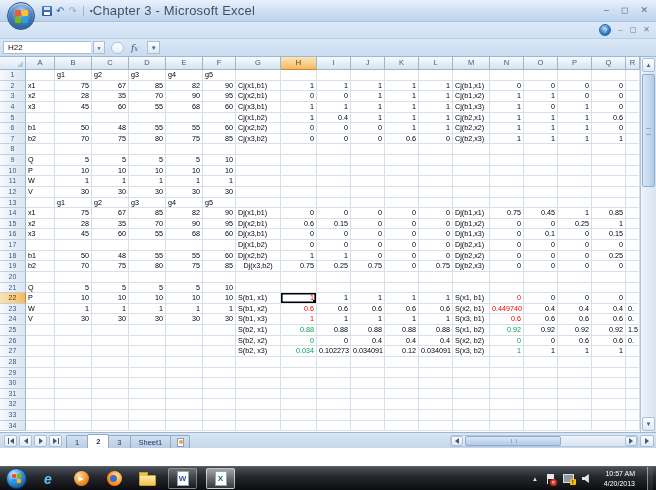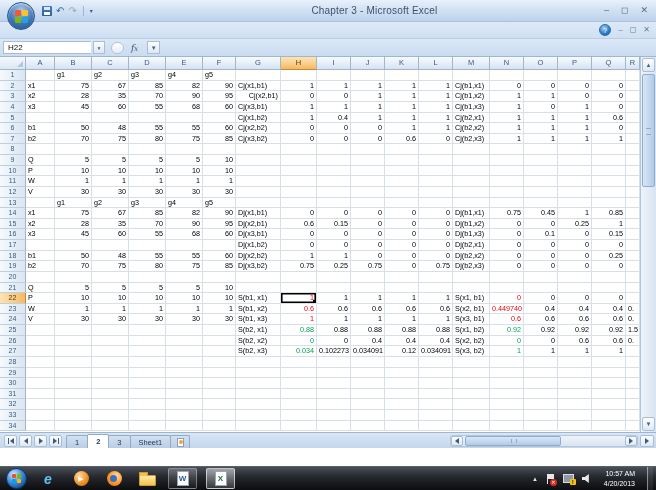--- a/index.html
+++ b/index.html
@@ -17,21 +17,21 @@
   .office-logo i:nth-child(3){background:#7fba00;}
   .office-logo i:nth-child(4){background:#23a3e0;}
   .qat{display:flex;align-items:center;gap:4px;margin-left:42px;}
   .qat .sep{width:1px;height:10px;background:#9fb6d2;margin:0 2px;}
   .save-icon{width:10px;height:10px;background:linear-gradient(#4d7fc1,#2a5a9b);border-radius:1px;position:relative;}
   .save-icon::before{content:'';position:absolute;left:2px;top:1px;width:6px;height:3px;background:#dce8f6;}
   .save-icon::after{content:'';position:absolute;left:2px;bottom:1px;width:6px;height:3px;background:#fff;}
   .undo-glyph{color:#2f6ab0;font-size:10px;line-height:10px;}
   .redo-glyph{color:#9aa9bb;font-size:10px;line-height:10px;}
   .qat-caret{color:#3f5a7d;font-size:6px;line-height:8px;}
-  .title-text{flex:1;text-align:center;font-size:10px;color:#3f5269;letter-spacing:.2px;}
+  .title-text{flex:1;text-align:left;font-size:13px;color:#3f5269;letter-spacing:.2px;}
   .win-ctrls{position:absolute;right:8px;top:4px;display:flex;gap:12px;color:#5b6d85;font-size:9px;line-height:12px;}
   .win-ctrls span{cursor:default;}
 
   
   .tabrow{height:17px;background:linear-gradient(#dde9f8,#cfe0f3);border-bottom:1px solid #b9cde6;display:flex;align-items:center;padding-left:40px;position:relative;}
   .rtab{font-size:8px;color:#15428b;padding:0 9px;line-height:16px;}
   .tabrow-right{position:absolute;right:6px;top:2px;display:flex;align-items:center;gap:7px;}
   .help-btn{width:12px;height:12px;border-radius:50%;background:radial-gradient(circle at 40% 30%,#9fd1f7,#2f7bc4 60%,#175a9e);color:#fff;font-size:7px;line-height:12px;text-align:center;border:1px solid #2a6aa8;}
   .wb-ctrls{display:flex;gap:7px;color:#6c7d92;font-size:8px;line-height:12px;}
 
@@ -256,21 +256,21 @@
           <div class="cell" style="width: 14px;"></div>
         </div>
         <div class="grow">
           <div class="rowhdr" style="width: 26px;">3</div>
           <div class="cell" style="width: 29px;">x2</div>
           <div class="cell num" style="width: 37px;">28</div>
           <div class="cell num" style="width: 37px;">35</div>
           <div class="cell num" style="width: 37px;">70</div>
           <div class="cell num" style="width: 37px;">90</div>
           <div class="cell num" style="width: 33px;">95</div>
-          <div class="cell" style="width: 45px; text-align: right;">Cj(x2,b1)</div>
+          <div class="cell" style="width: 45px;">Cj(x2,b1)</div>
           <div class="cell num" style="width: 36px;">0</div>
           <div class="cell num" style="width: 34px;">0</div>
           <div class="cell num" style="width: 34px;">1</div>
           <div class="cell num" style="width: 34px;">1</div>
           <div class="cell num" style="width: 34px;">1</div>
           <div class="cell" style="width: 37px;">Cj(b1,x2)</div>
           <div class="cell num" style="width: 34px;">1</div>
           <div class="cell num" style="width: 34px;">1</div>
           <div class="cell num" style="width: 34px;">0</div>
           <div class="cell num" style="width: 34px;">0</div>
@@ -592,21 +592,21 @@
           <div class="cell" style="width: 14px;"></div>
         </div>
         <div class="grow">
           <div class="rowhdr" style="width: 26px;">19</div>
           <div class="cell" style="width: 29px;">b2</div>
           <div class="cell num" style="width: 37px;">70</div>
           <div class="cell num" style="width: 37px;">75</div>
           <div class="cell num" style="width: 37px;">80</div>
           <div class="cell num" style="width: 37px;">75</div>
           <div class="cell num" style="width: 33px;">85</div>
-          <div class="cell" style="width: 45px;">Dj(x3,b2)</div>
+          <div class="cell" style="width: 45px; text-align: center;">Dj(x3,b2)</div>
           <div class="cell num" style="width: 36px;">0.75</div>
           <div class="cell num" style="width: 34px;">0.25</div>
           <div class="cell num" style="width: 34px;">0.75</div>
           <div class="cell num" style="width: 34px;">0</div>
           <div class="cell num" style="width: 34px;">0.75</div>
           <div class="cell" style="width: 37px;">Dj(b2,x3)</div>
           <div class="cell num" style="width: 34px;">0</div>
           <div class="cell num" style="width: 34px;">0</div>
           <div class="cell num" style="width: 34px;">0</div>
           <div class="cell num" style="width: 34px;">0</div>

